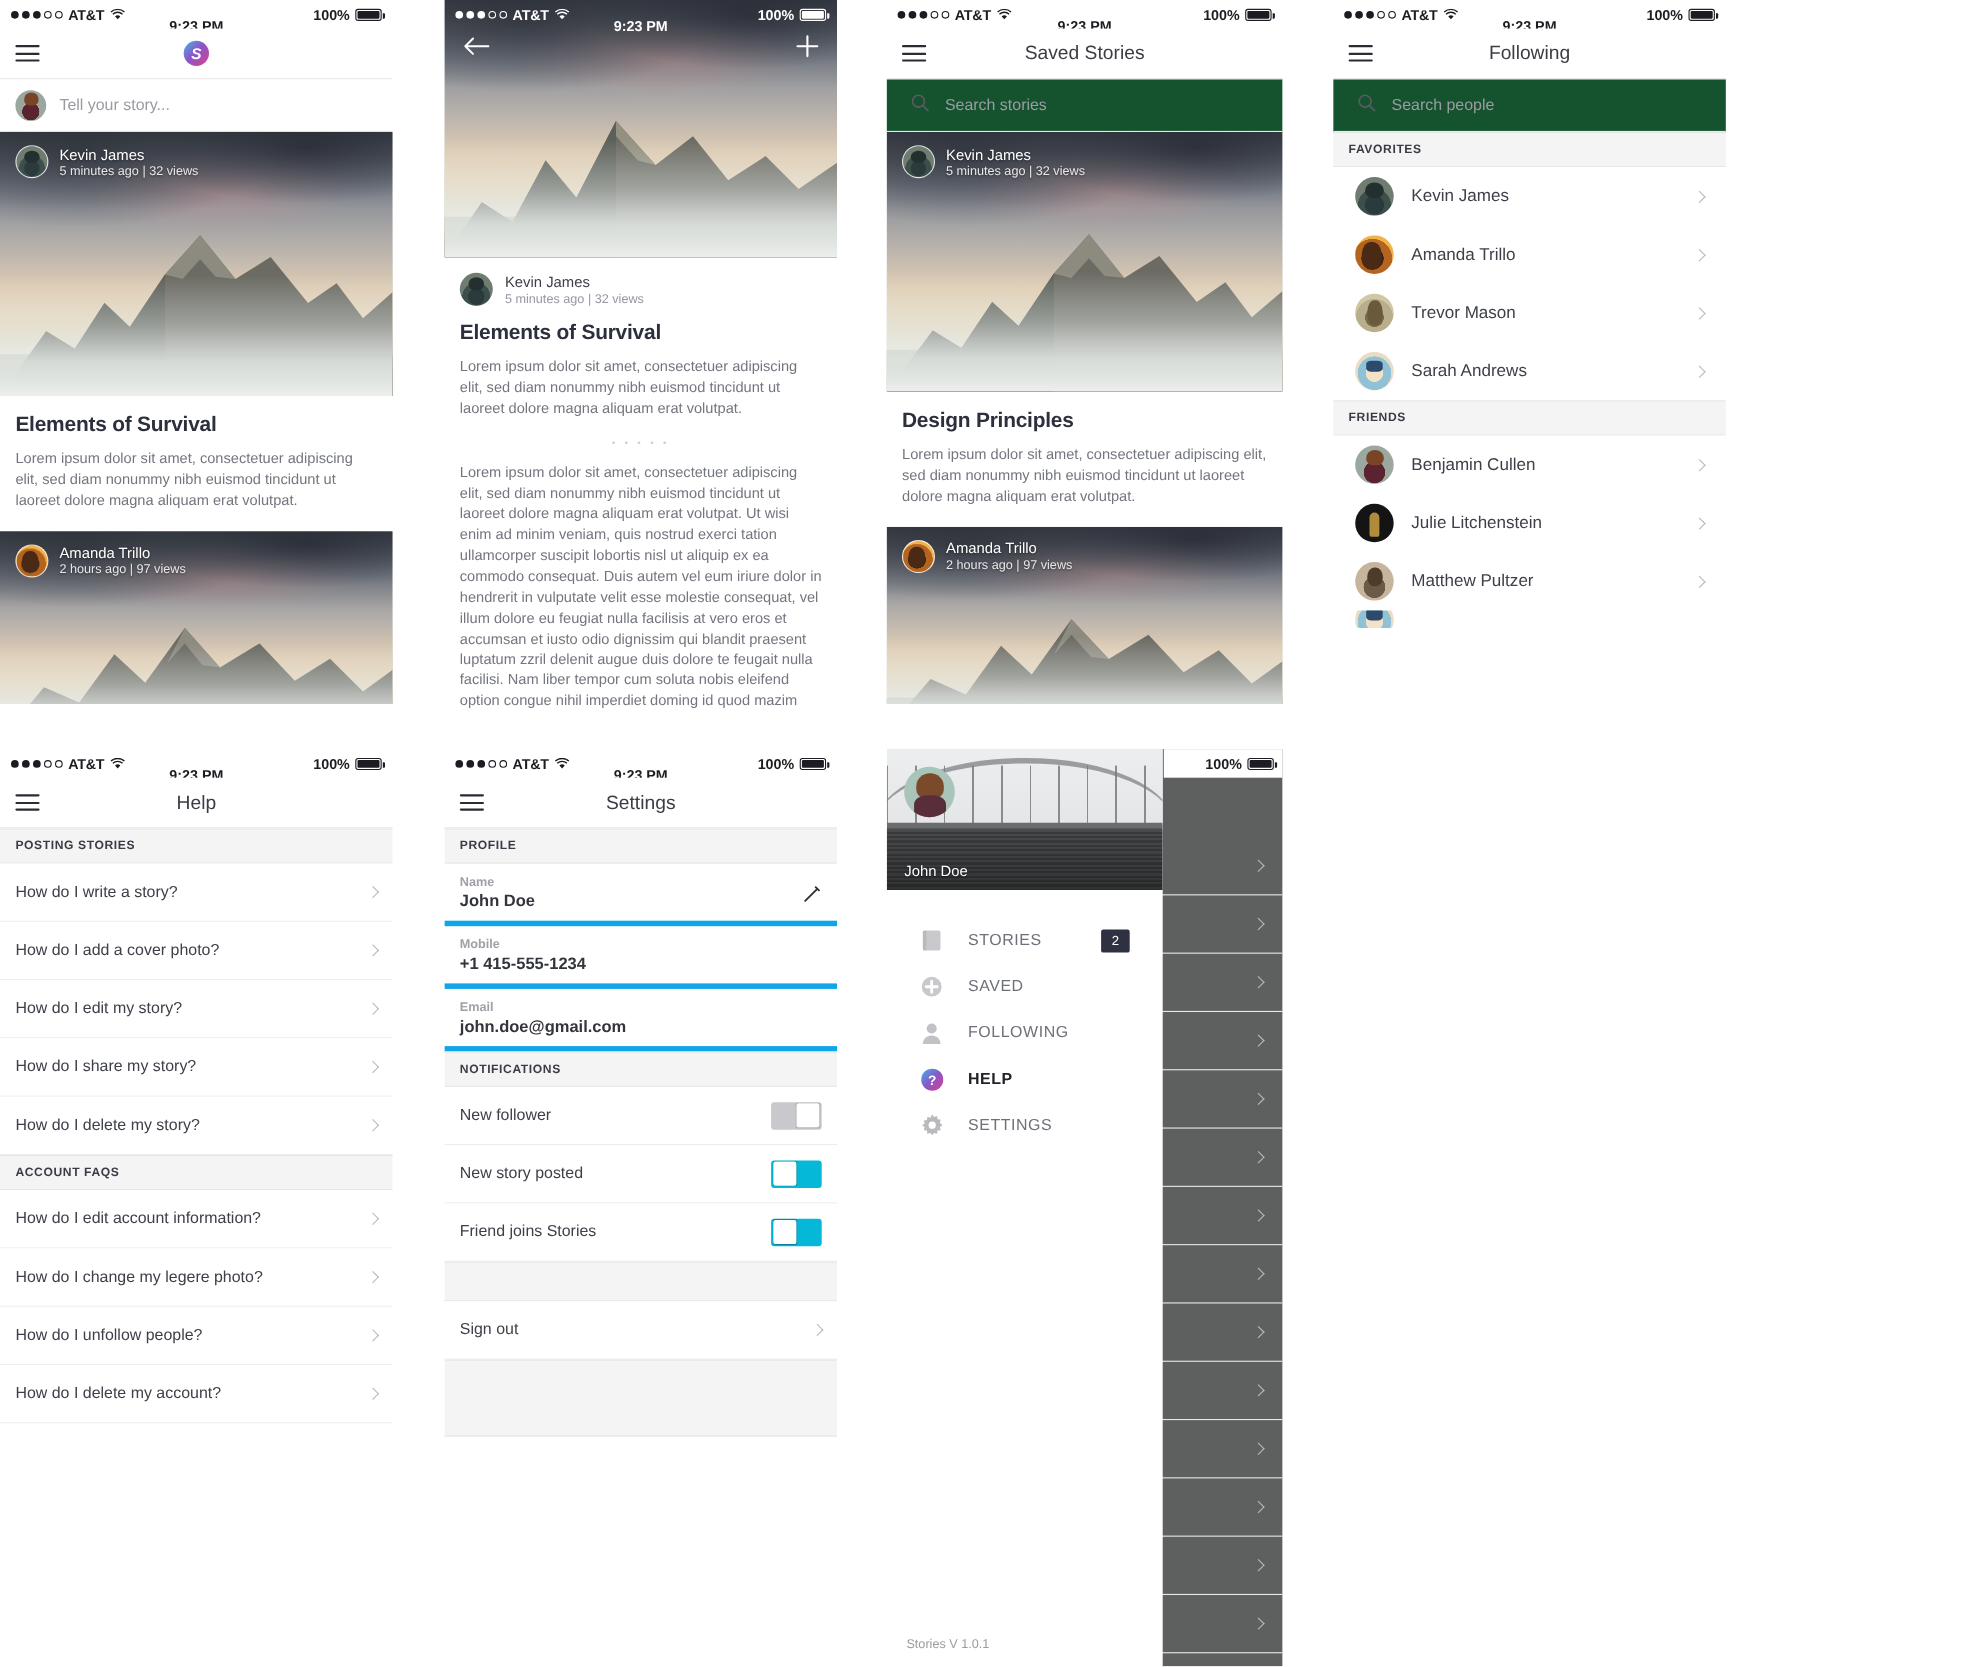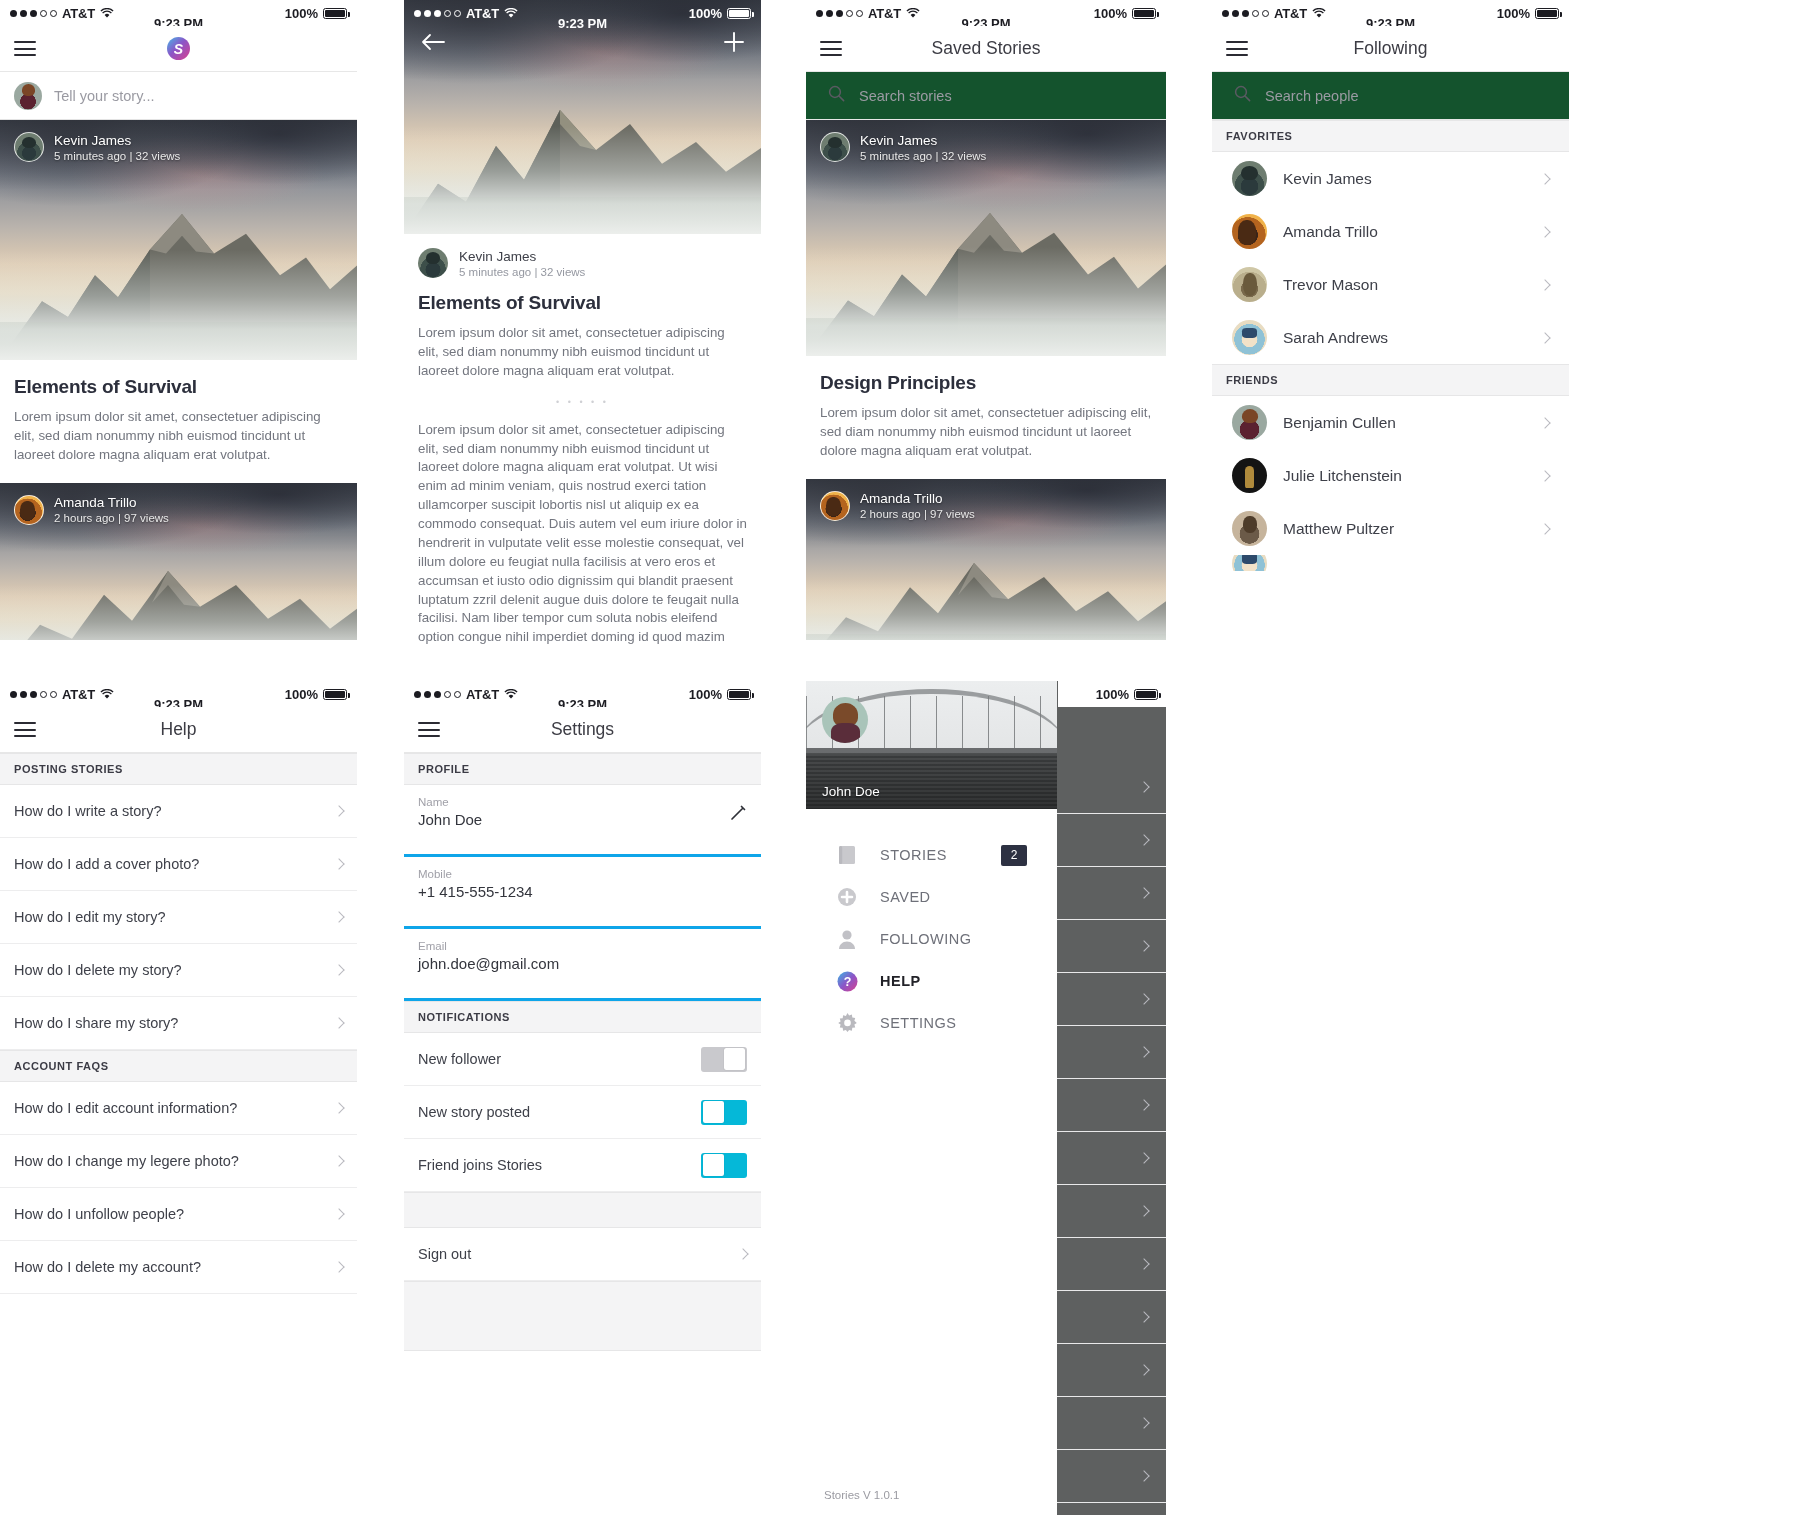--- a/index.html
+++ b/index.html
@@ -117,21 +117,21 @@
   .list-row { display:flex; align-items:center; gap:14px; padding:0 14px; height:53px;
     border-bottom:1px solid #ededee; background:#fff; }
   .list-row .label { font-size:14.5px; color:#3e4049; flex:1; }
   .chev { width:8px; height:8px; border-right:1.6px solid #b9b9bf; border-top:1.6px solid #b9b9bf;
     transform: rotate(45deg); flex:none; }
 
   .person-row { display:flex; align-items:center; gap:16px; padding:0 20px; height:53px; background:#fff;}
   .person-row .label { font-size:15.5px; color:#3e4049; flex:1; }
 
   
-  .field { padding:11px 14px 26px; border-bottom:3px solid #0ea5e9; }
+  .field { padding:11px 14px 9px; border-bottom:5px solid #0ea5e9;font-weight:bold; }
   .field .lab { font-size:11.5px; color:#a0a0a8; margin-bottom:3px; }
   .field .val { font-size:15px; color:#33353d; }
   .field-row { display:flex; align-items:flex-start; }
   .pencil { width:18px; height:18px; margin-left:auto; margin-top:8px; }
   .toggle-row { display:flex; align-items:center; padding:0 14px; height:53px; border-bottom:1px solid #ededee;}
   .toggle-row .label { font-size:14.5px; color:#3e4049; flex:1; }
   .switch { width:46px; height:25px; border-radius:3px; position:relative; flex:none; }
   .switch.on { background:#05b8d8; }
   .switch.off { background:#c9c9cd; }
   .switch .knob { position:absolute; top:1.5px; width:21px; height:22px; border-radius:2px; background:#fff; box-shadow:0 0 1px rgba(0,0,0,.3);}
@@ -547,25 +547,25 @@
     </div>
     <div class="list-row">
       <span class="label">How do I add a cover photo?</span>
       <span class="chev"></span>
     </div>
     <div class="list-row">
       <span class="label">How do I edit my story?</span>
       <span class="chev"></span>
     </div>
     <div class="list-row">
+      <span class="label">How do I share my story?</span>
+      <span class="chev"></span>
+    </div>
+    <div class="list-row">
       <span class="label">How do I delete my story?</span>
-      <span class="chev"></span>
-    </div>
-    <div class="list-row">
-      <span class="label">How do I share my story?</span>
       <span class="chev"></span>
     </div>
 
     <div class="section-hd">ACCOUNT FAQS</div>
     <div class="list-row">
       <span class="label">How do I edit account information?</span>
       <span class="chev"></span>
     </div>
     <div class="list-row">
       <span class="label">How do I change my legere photo?</span>

